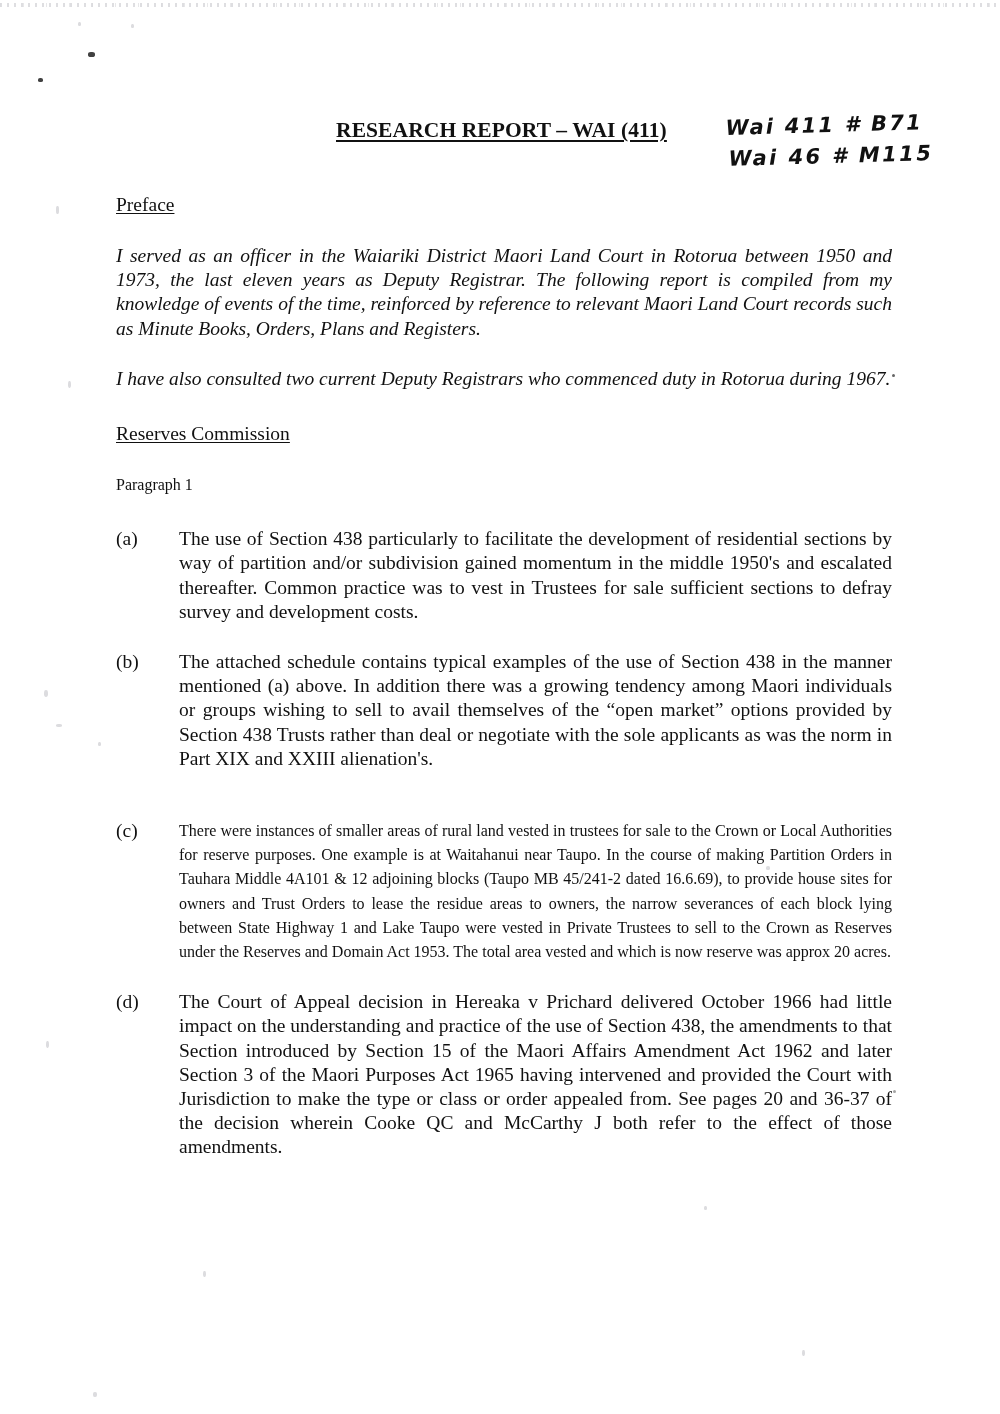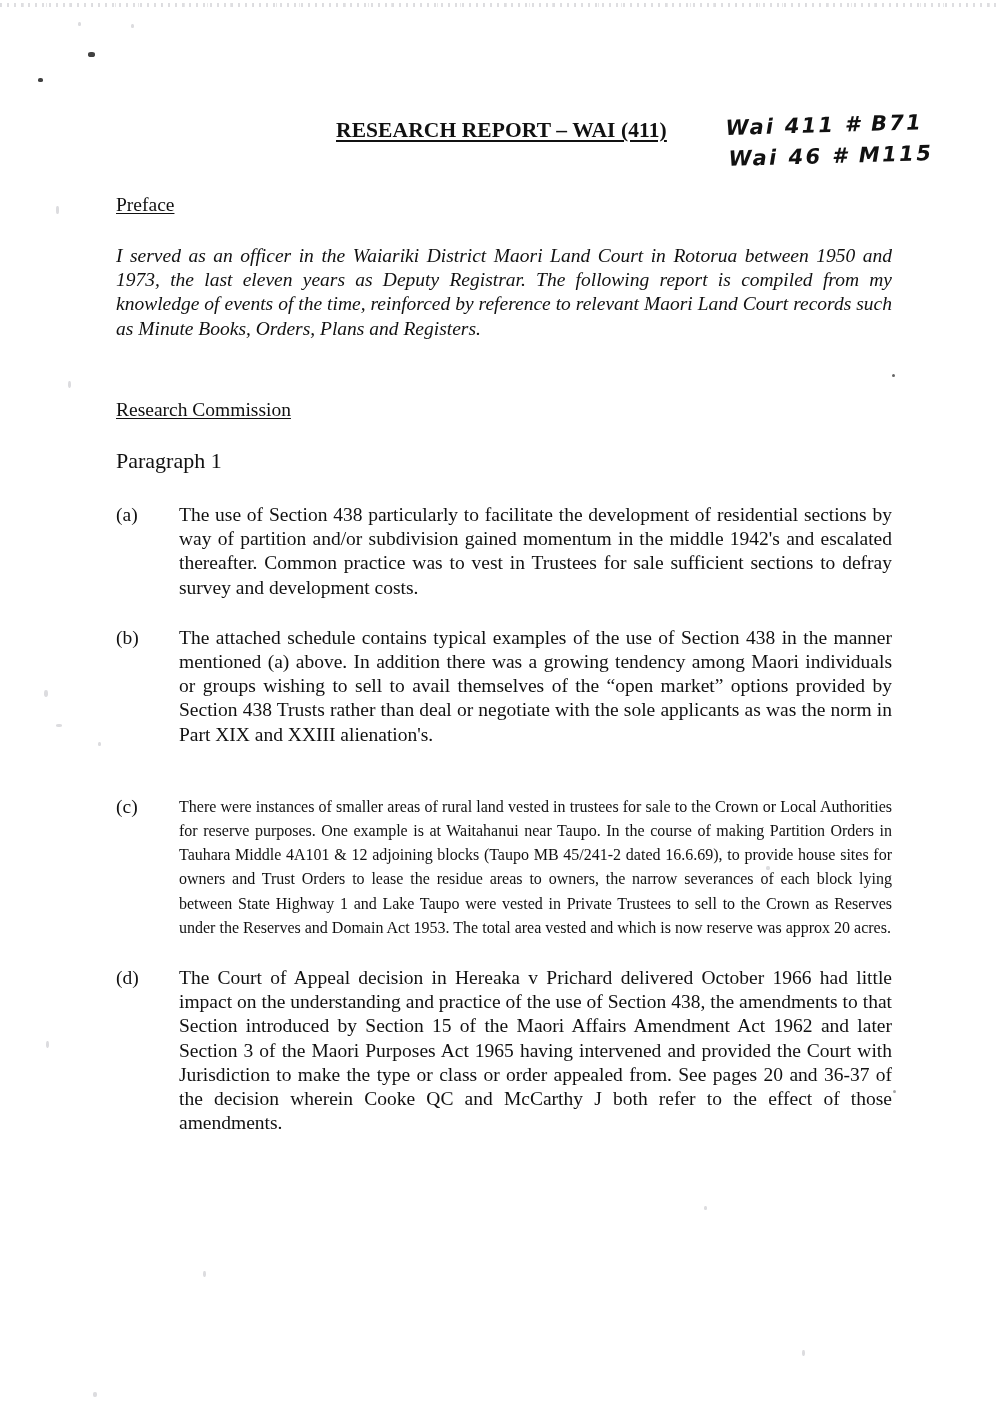--- a/index.html
+++ b/index.html
@@ -109,21 +109,21 @@
   .block {
     font-size: 19.5px;
     line-height: 24.2px;
     text-align: justify;
     text-justify: inter-word;
     hyphens: none;
     font-style: italic;
   }
 
   .plain {
-    font-size: 22px;
+    font-size: 16px;
     line-height: 24.2px;
   }
   .gap-md { height: 26px; }
   .gap-lg { height: 30px; }
 
   
   .item {
     position: relative;
     padding-left: 63px;
   }
@@ -195,36 +195,37 @@
 
     
     <div class="heading">Preface</div>
 
     <div class="gap-md"></div>
 
     <div class="block">I served as an officer in the Waiariki District Maori Land Court in Rotorua between 1950 and 1973, the last eleven years as Deputy Registrar.  The following report is compiled from my knowledge of events of the time, reinforced by reference to relevant Maori Land Court records such as Minute Books, Orders, Plans and Registers.</div>
 
     <div class="gap-md"></div>
 
+    <div class="block">I have also consulted two current Deputy Registrars who commenced duty in Rotorua during 1967.</div>
 
     <div class="gap-lg"></div>
 
     
-    <div class="heading">Research Commission</div>
+    <div class="heading">Reserves Commission</div>
 
     <div class="gap-md"></div>
 
     <div class="plain">Paragraph 1</div>
 
     <div class="gap-lg"></div>
 
     
     <div class="item">
       <div class="marker">(a)</div>
-      <div class="text">The use of Section 438 particularly to facilitate the development of residential sections by way of partition and/or subdivision gained momentum in the middle 1942's and escalated thereafter.  Common practice was to vest in Trustees for sale sufficient sections to defray survey and development costs.</div>
+      <div class="text">The use of Section 438 particularly to facilitate the development of residential sections by way of partition and/or subdivision gained momentum in the middle 1950's and escalated thereafter.  Common practice was to vest in Trustees for sale sufficient sections to defray survey and development costs.</div>
     </div>
 
     <div class="gap-md"></div>
 
     
     <div class="item">
       <div class="marker">(b)</div>
       <div class="text">The attached schedule contains typical examples of the use of Section 438 in the manner mentioned (a) above.  In addition there was a growing tendency among Maori individuals or groups wishing to sell to avail themselves of the “open market” options provided by Section 438 Trusts rather than deal or negotiate with the sole applicants as was the norm in Part XIX and XXIII alienation's.</div>
     </div>
 

